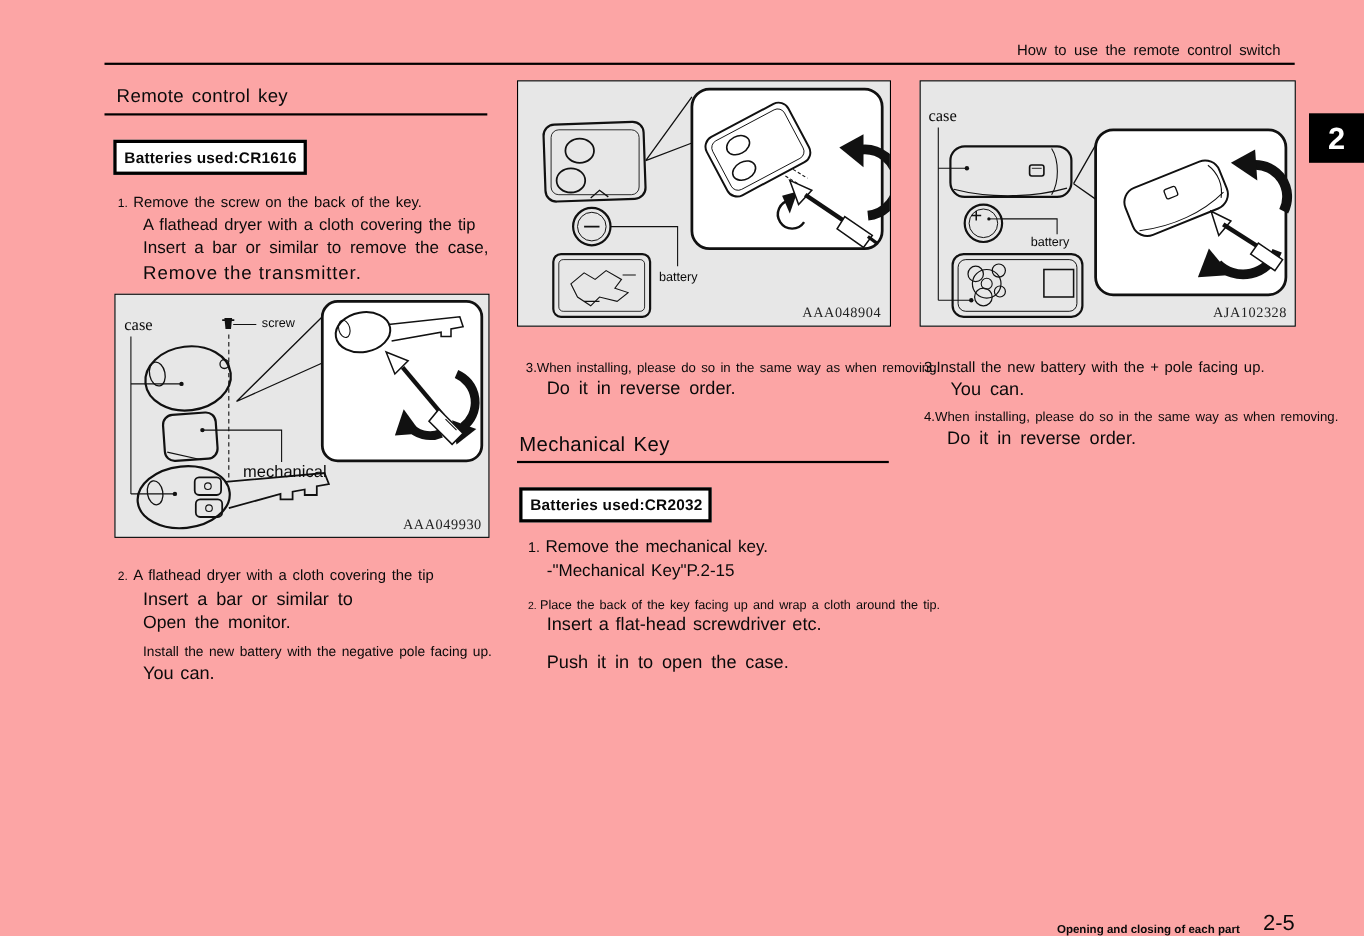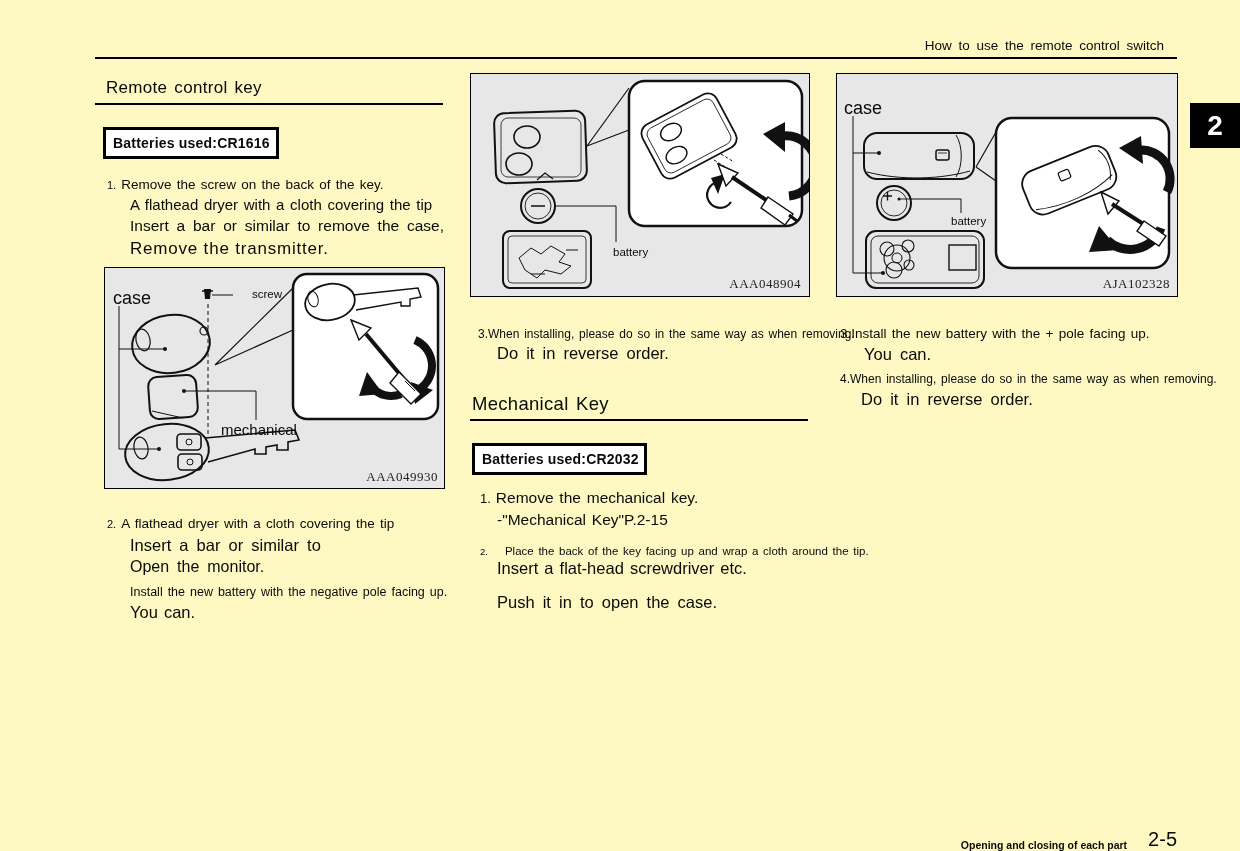--- a/index.html
+++ b/index.html
@@ -1,26 +1,26 @@
 <!DOCTYPE html>
 <html><head>
 <meta charset="utf-8">
 <style>
   html,body{margin:0;padding:0;background:#888;}
-  .page{position:relative;width:1240px;height:851px;background:#fef9c3;overflow:hidden;
+  .page{position:relative;width:1240px;height:851px;background:#fca5a5;overflow:hidden;
         font-family:"Liberation Sans",sans-serif;color:#0a0a0a;}
   .t{position:absolute;white-space:nowrap;}
   .rule{position:absolute;background:#000;height:1.5px;}
   
   .s105{font-size:10.5px;font-weight:bold;}
-  .s115{font-size:11.5px;margin-left:14px;}
+  .s115{font-size:11.5px;}
   .s12{font-size:12px;}
   .s125{font-size:12.5px;}
   .s135{font-size:13.5px;}
-  .s14{font-size:18px;}
+  .s14{font-size:15px;font-family:Liberation Serif, serif;}
   .s15{font-size:15px;}
   .s155{font-size:15.5px;}
   .s16{font-size:16px;}
   .s165{font-size:16.5px;}
   .s17{font-size:17px;}
   .s185{font-size:18.5px;}
   .s20{font-size:20px;margin-left:11px;}
   .num11{font-size:11px;margin-right:5px;}
   .num13{font-size:13px;margin-right:5px;}
   .num9{font-size:9.5px;margin-right:3px;}

